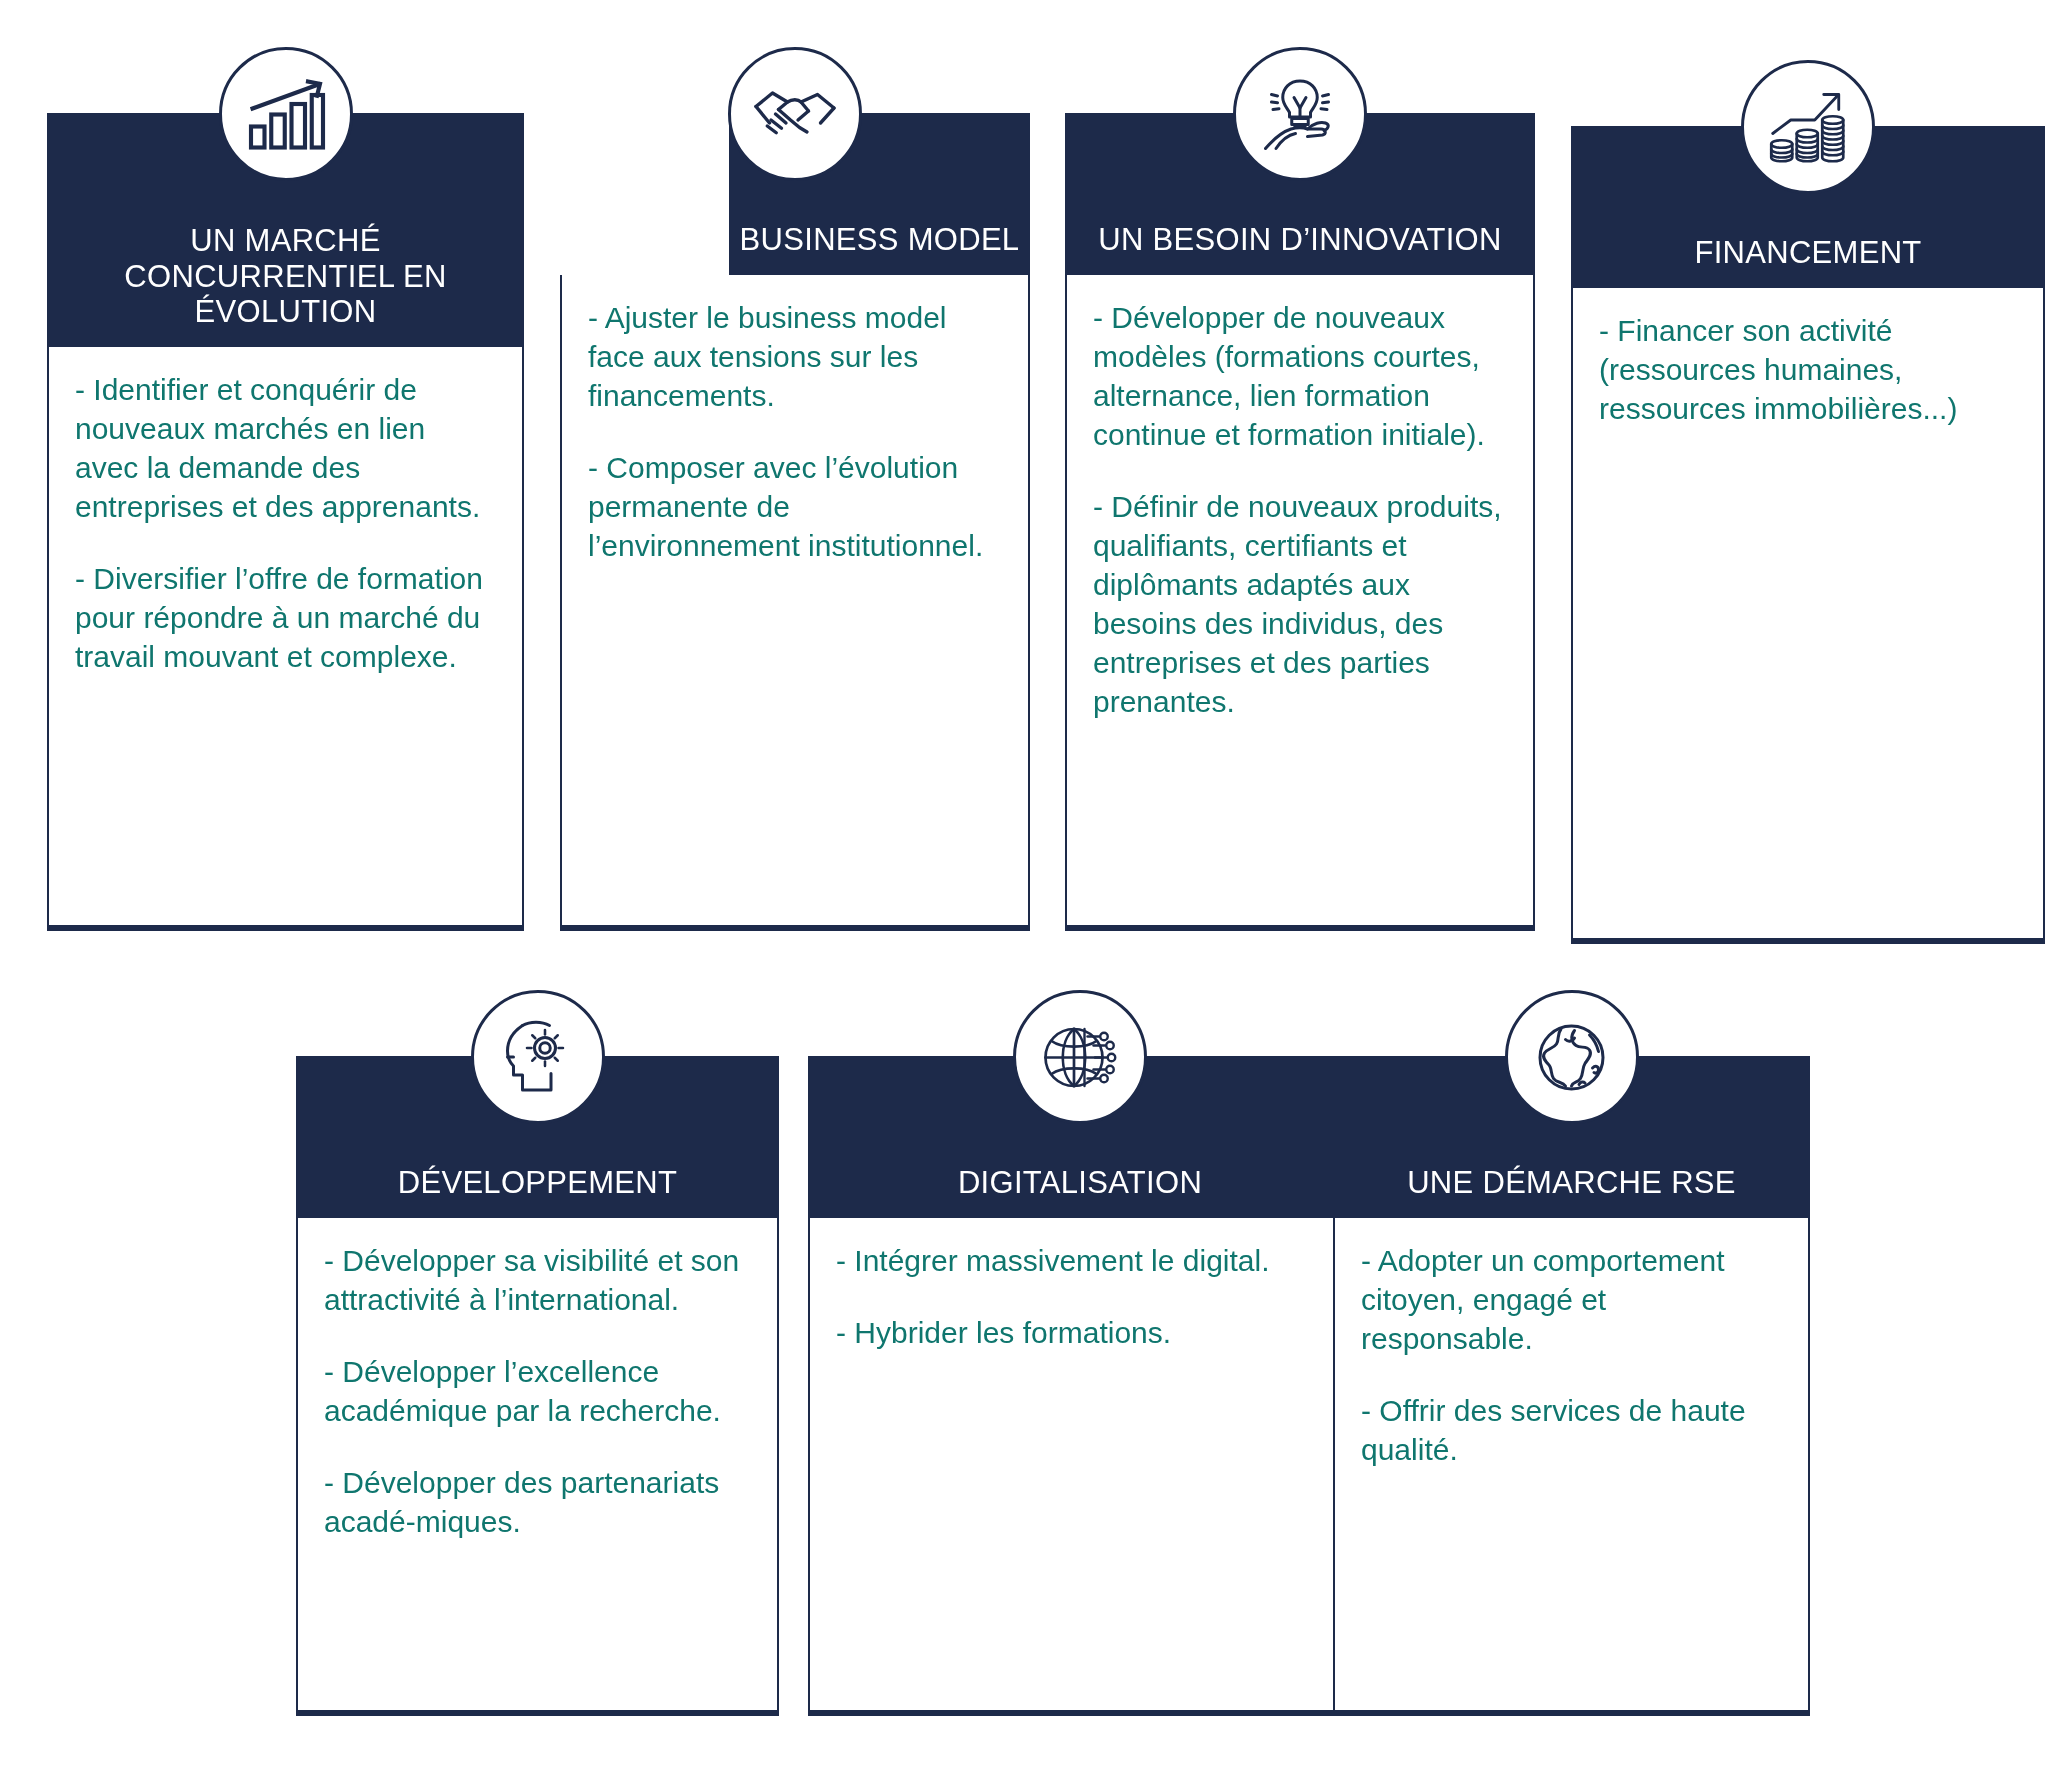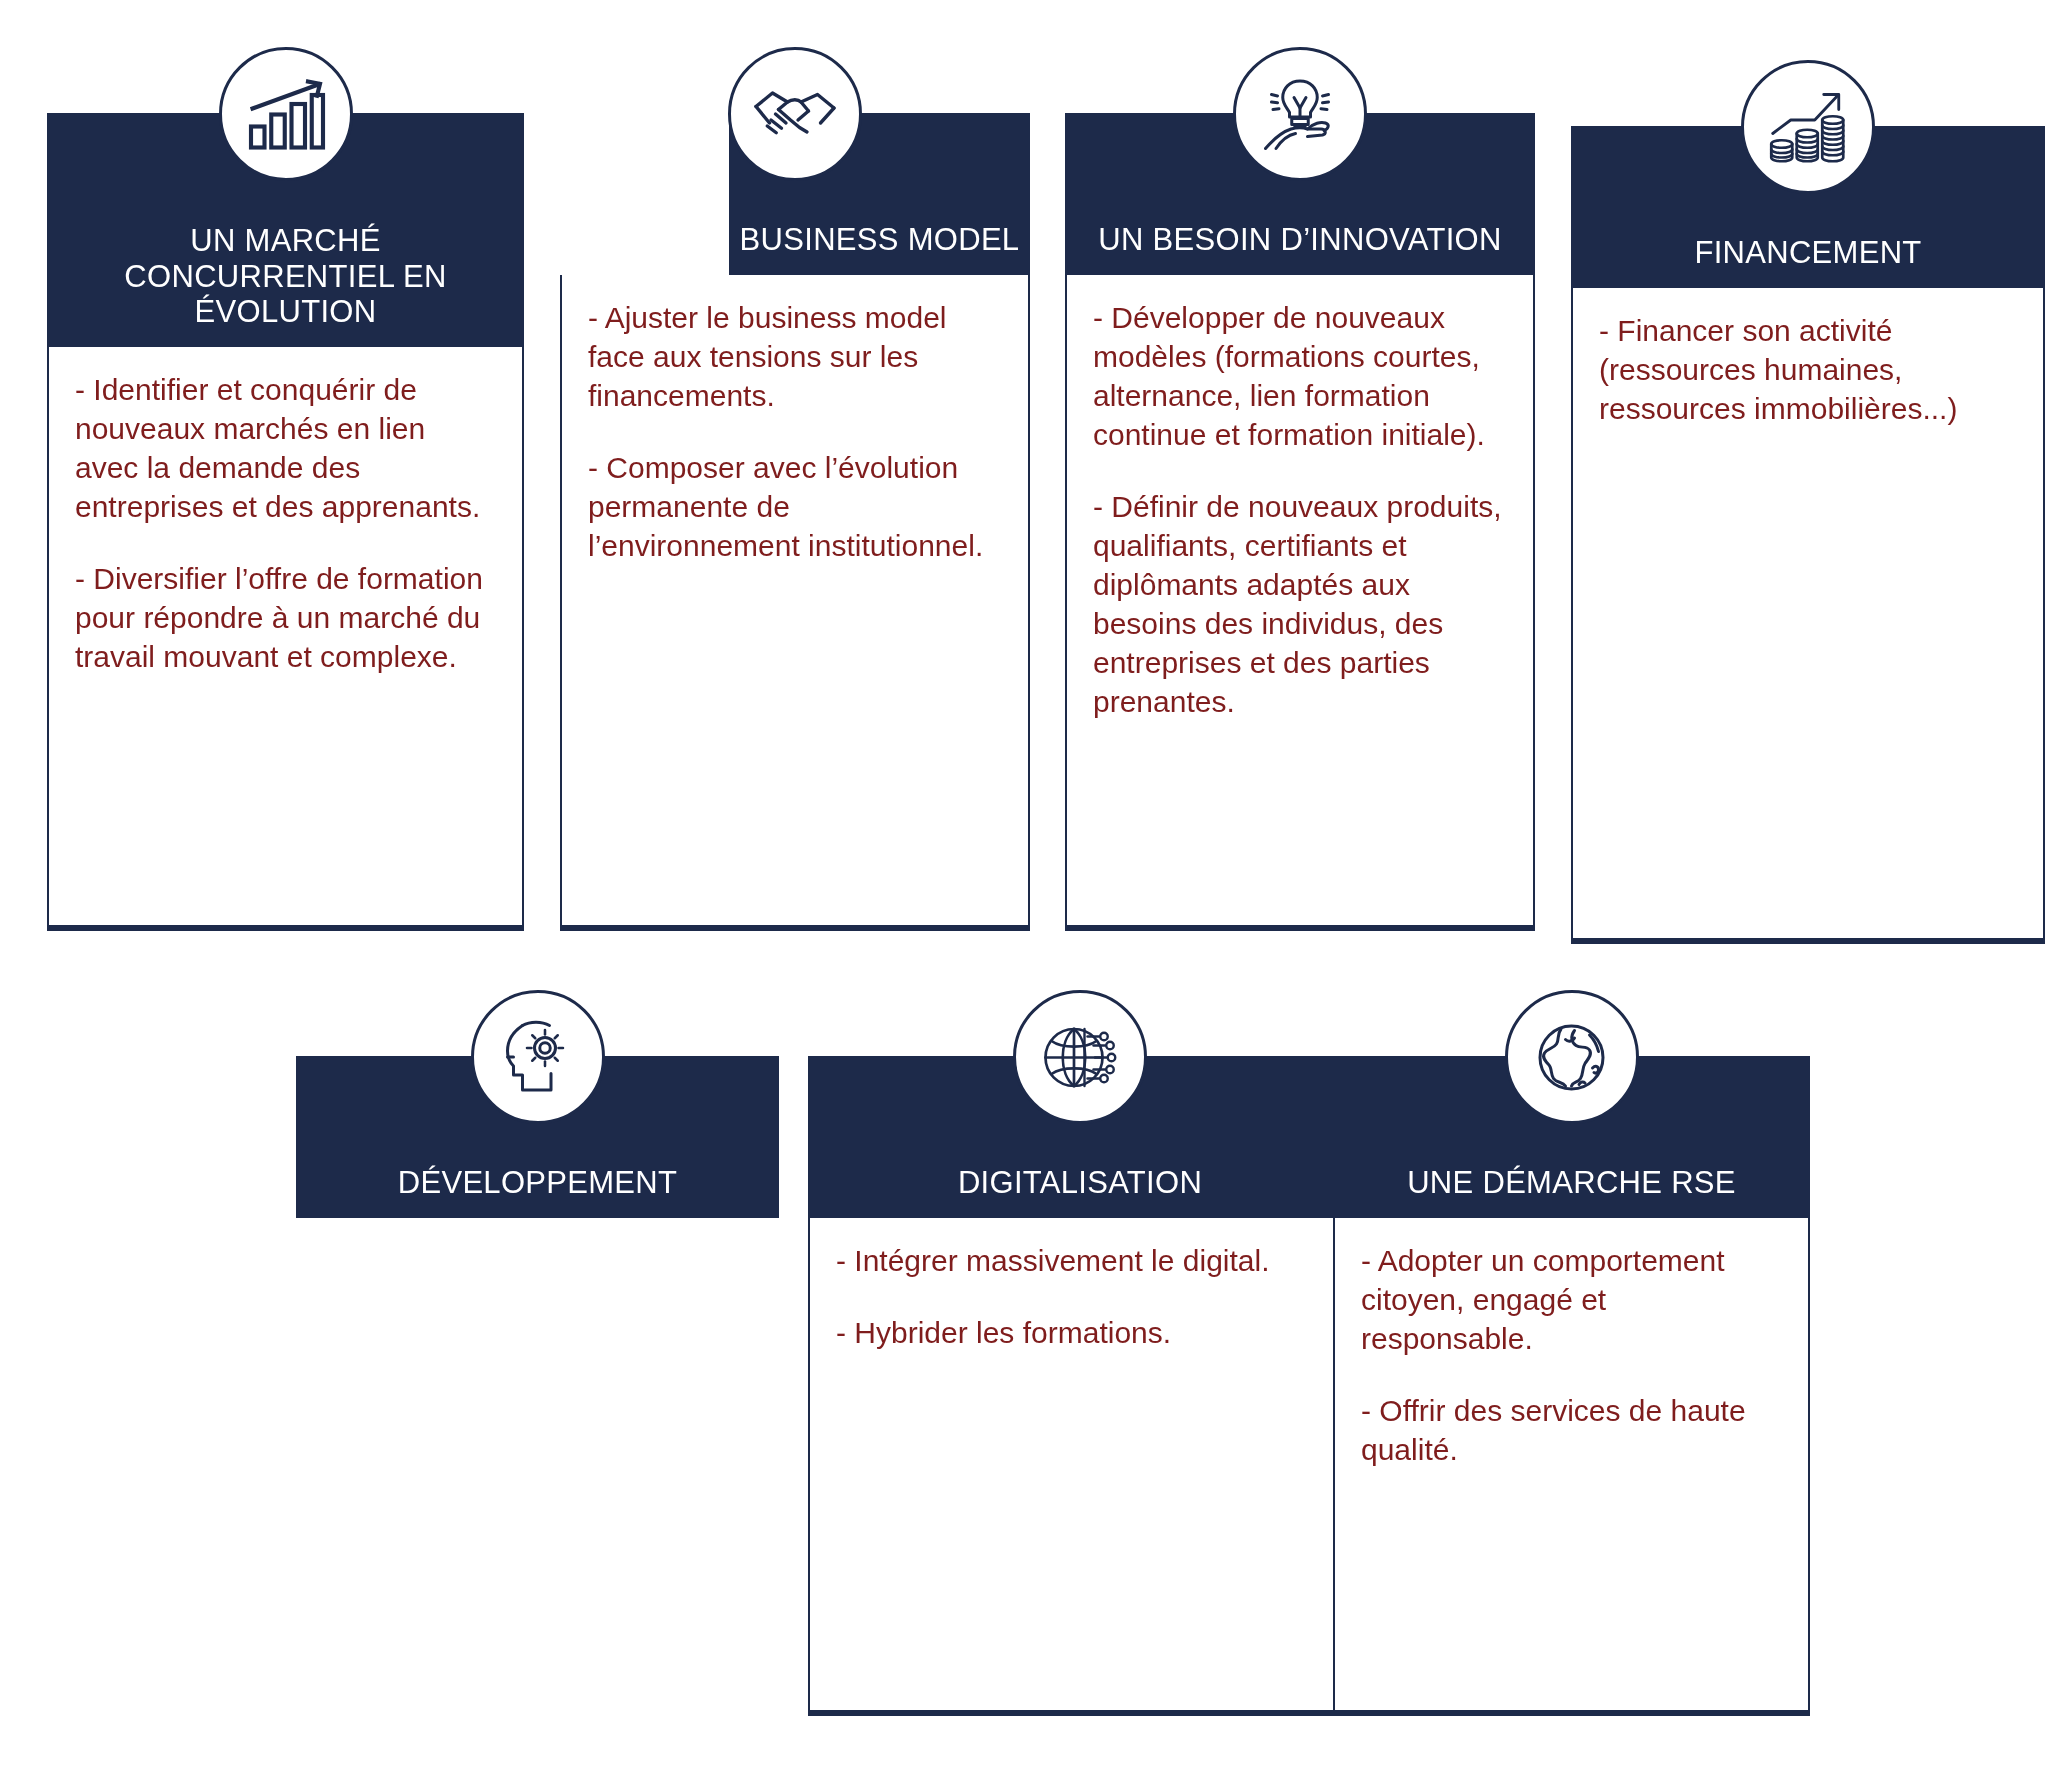--- a/index.html
+++ b/index.html
@@ -38,21 +38,21 @@
     flex: 1 1 auto;
     background: #ffffff;
     border: 2.3px solid #1d2a4a;
     border-top: none;
     border-bottom-width: 6.8px;
     padding: 22.6px 26px 15px 26px;
   }
   .bullet {
     font-size: 30px;
     line-height: 1.30;
-    color: #7f1d1d;
+    color: #0f766e;
     margin-bottom: 33px;
   }
   .bullet:last-child { margin-bottom: 0; }
 
   
   .icon-badge {
     position: absolute;
     left: 50%;
     transform: translateX(-50%);
     background: #ffffff;
@@ -201,20 +201,25 @@
               <path d="M77 57 L73 53"></path>
             <path d="M73 27 L77 23"></path>
               <path d="M43 57 L47 53"></path>
           </g>
         </svg>
       </span>
     </div>
     <div class="card-head" style="height:162px;">
       <div class="card-title">DÉVELOPPEMENT</div>
     </div>
+    <div class="card-body">
+      <p class="bullet">- Développer sa visibilité et son attractivité à l’international.</p>
+      <p class="bullet">- Développer l’excellence académique par la recherche.</p>
+      <p class="bullet">- Développer des partenariats acadé-miques.</p>
+    </div>
   </div>
 
   <div class="card" style="left:808px; top:1056px; width:544px; height:660px;">
     <div class="icon-badge" style="top:-66px; width:134px; height:134px;">
       <span>
         <svg width="78" height="75" viewBox="0 0 104 100" fill="none" stroke="#1d2a4a" stroke-width="3.6" stroke-linecap="round" stroke-linejoin="round">
           <circle cx="44" cy="50" r="38"></circle>
           <path d="M44 12 L44 88"></path>
           <path d="M6 50 L82 50"></path>
           <path d="M44 12 C24 28 24 72 44 88"></path>

